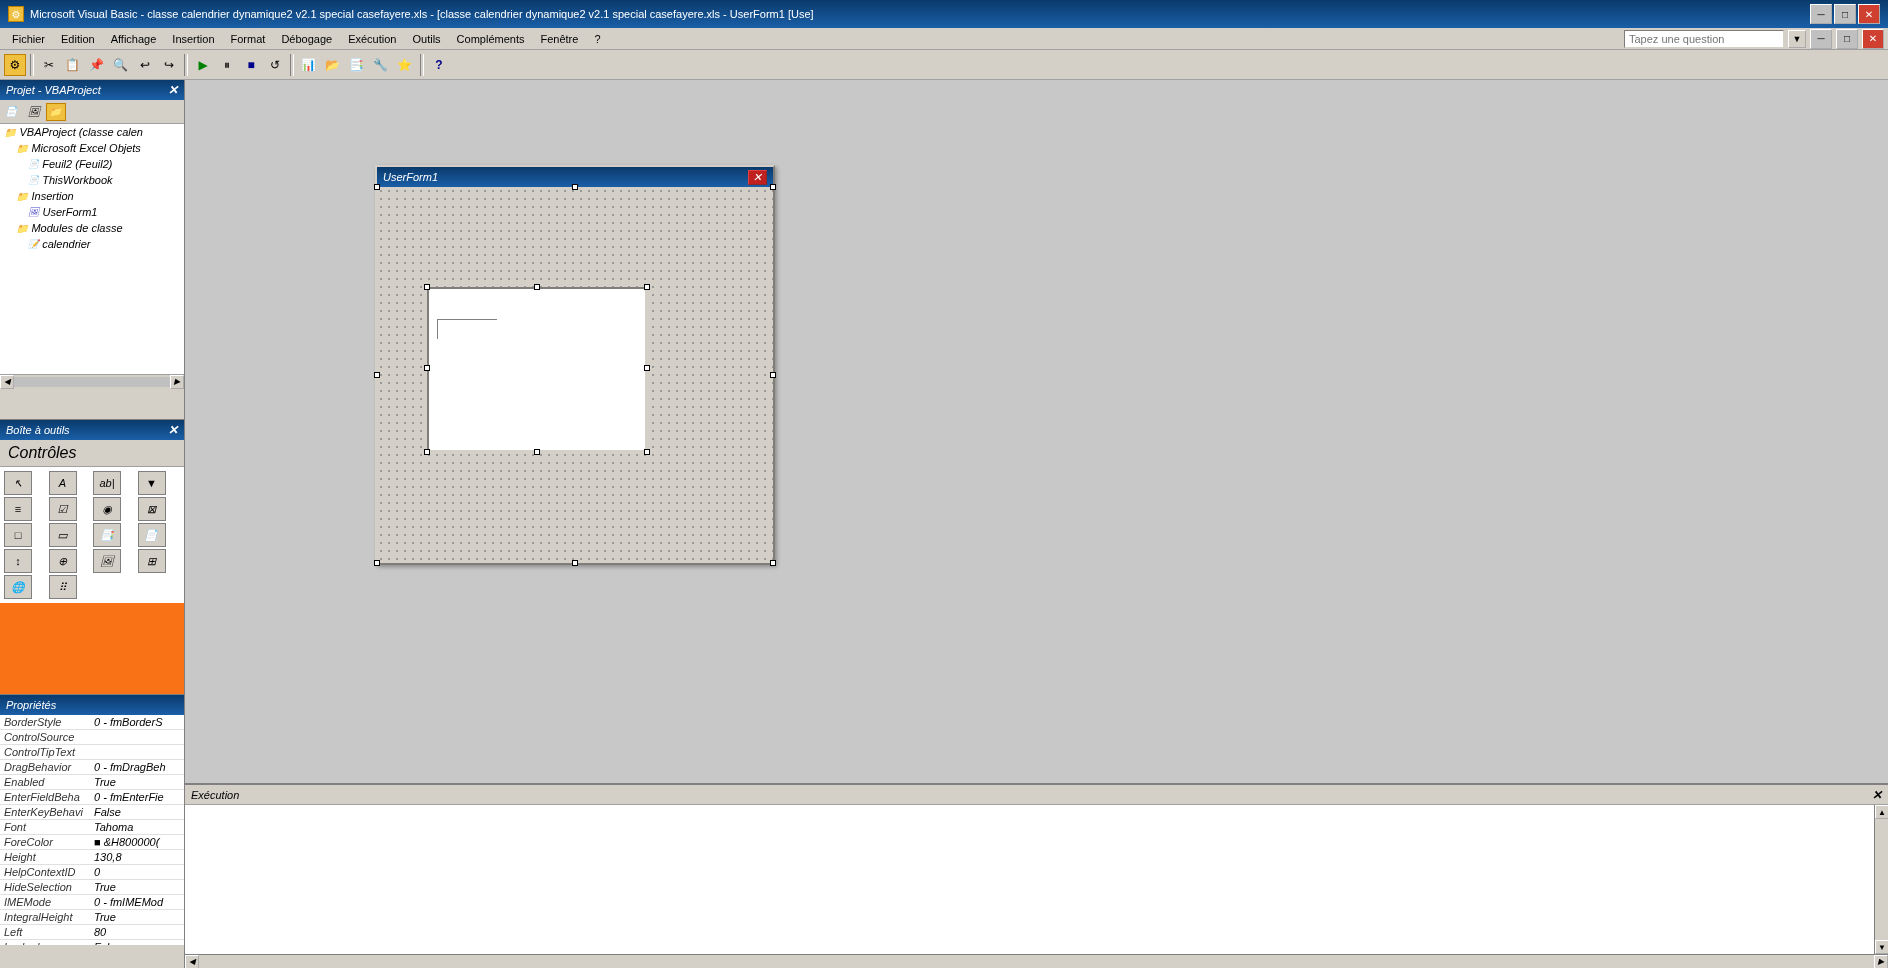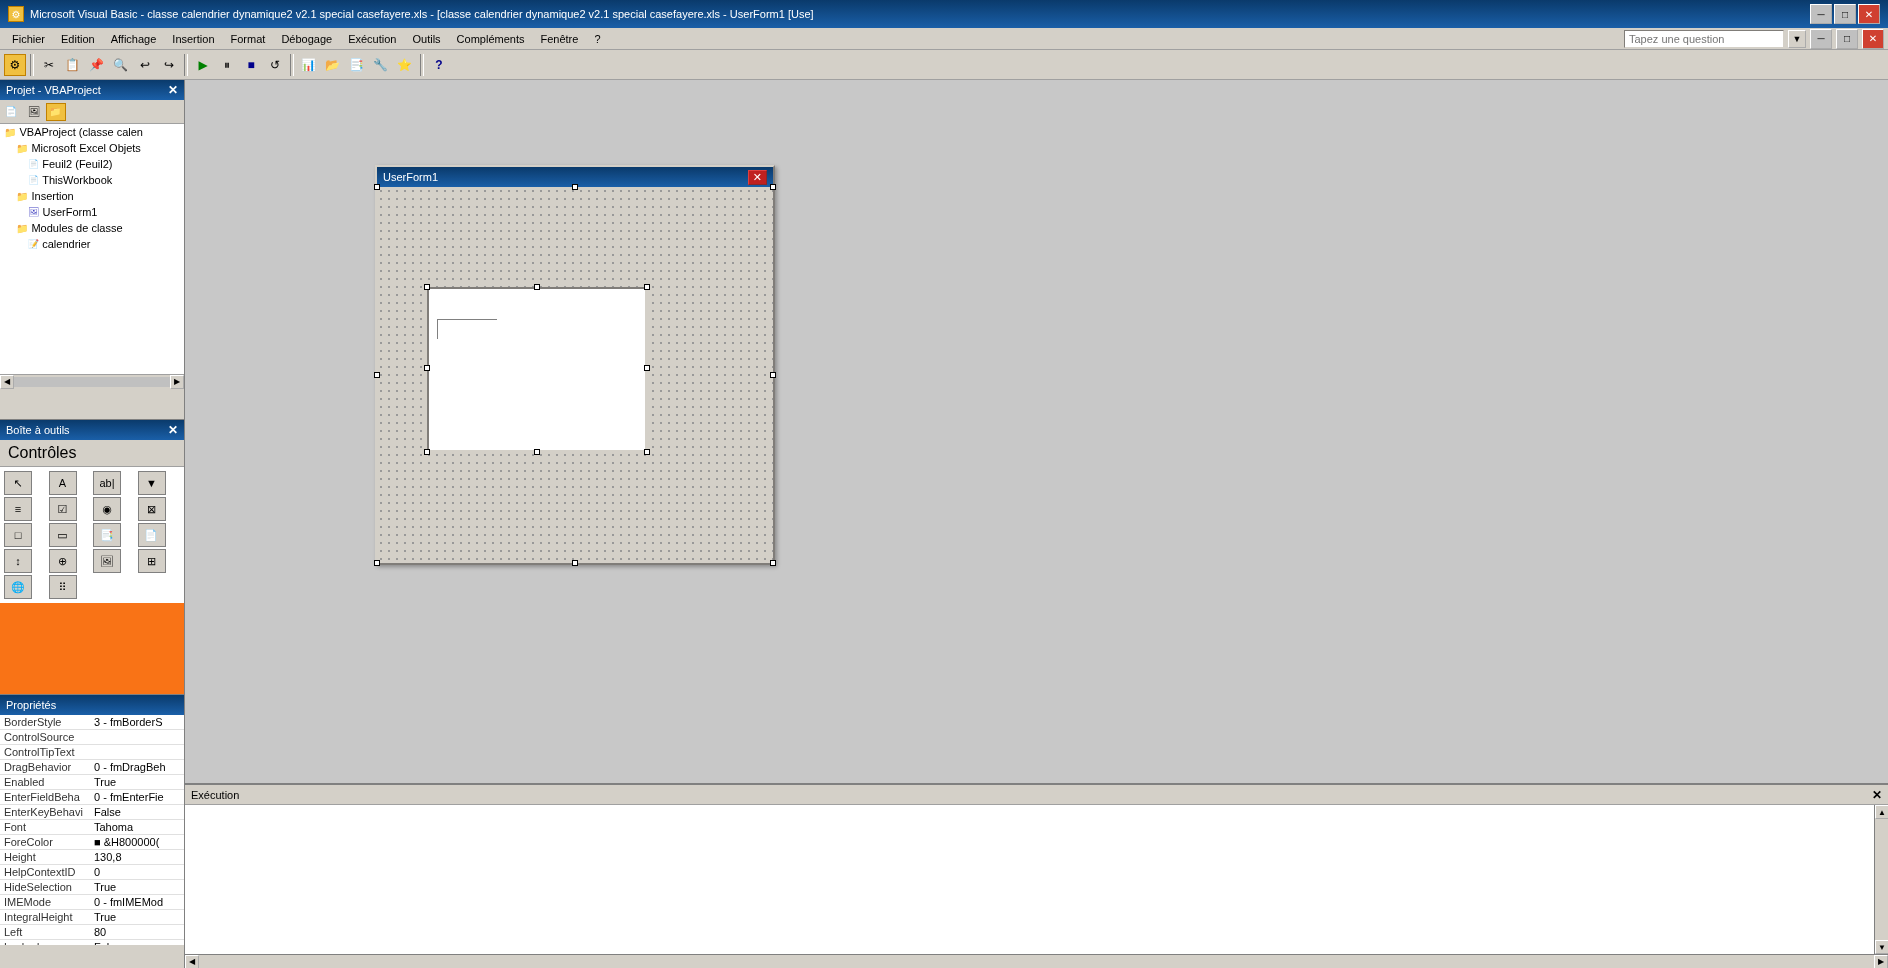--- a/index.html
+++ b/index.html
@@ -248,21 +248,21 @@
   <div class="tb-separator"></div>
   <div class="tb-btn">📊</div>
   <div class="tb-btn">📂</div>
   <div class="tb-btn">📑</div>
   <div class="tb-btn">🔧</div>
   <div class="tb-btn">⭐</div>
   <div class="tb-separator"></div>
   <div class="tb-btn" style="font-weight:bold;color:#00008b;">?</div>
 </div>
 
-<div style="display:flex; height:calc(968px - 28px - 22px - 30px); position:relative;">
+<div style="display:flex; height:calc(968px - 28px - 22px - 30px); position:relative;font-style:italic;">
 
   <div class="left-panels">
 
     <div class="project-panel">
       <div class="panel-title-bar">
         <span>Projet - VBAProject</span>
         <span class="panel-close">✕</span>
       </div>
       <div class="panel-toolbar">
         <div class="panel-tb-btn">📄</div>
@@ -341,21 +341,21 @@
 
     <div class="props-panel">
       <div class="panel-title-bar">
         <span>Propriétés</span>
       </div>
       <div class="props-scrollable">
         <table class="props-table">
           <tbody id="props-tbody">
               <tr>
                 <td>BorderStyle</td>
-                <td>3 - fmBorderS</td>
+                <td>0 - fmBorderS</td>
               </tr>
               <tr>
                 <td>ControlSource</td>
                 <td></td>
               </tr>
               <tr>
                 <td>ControlTipText</td>
                 <td></td>
               </tr>
               <tr>

